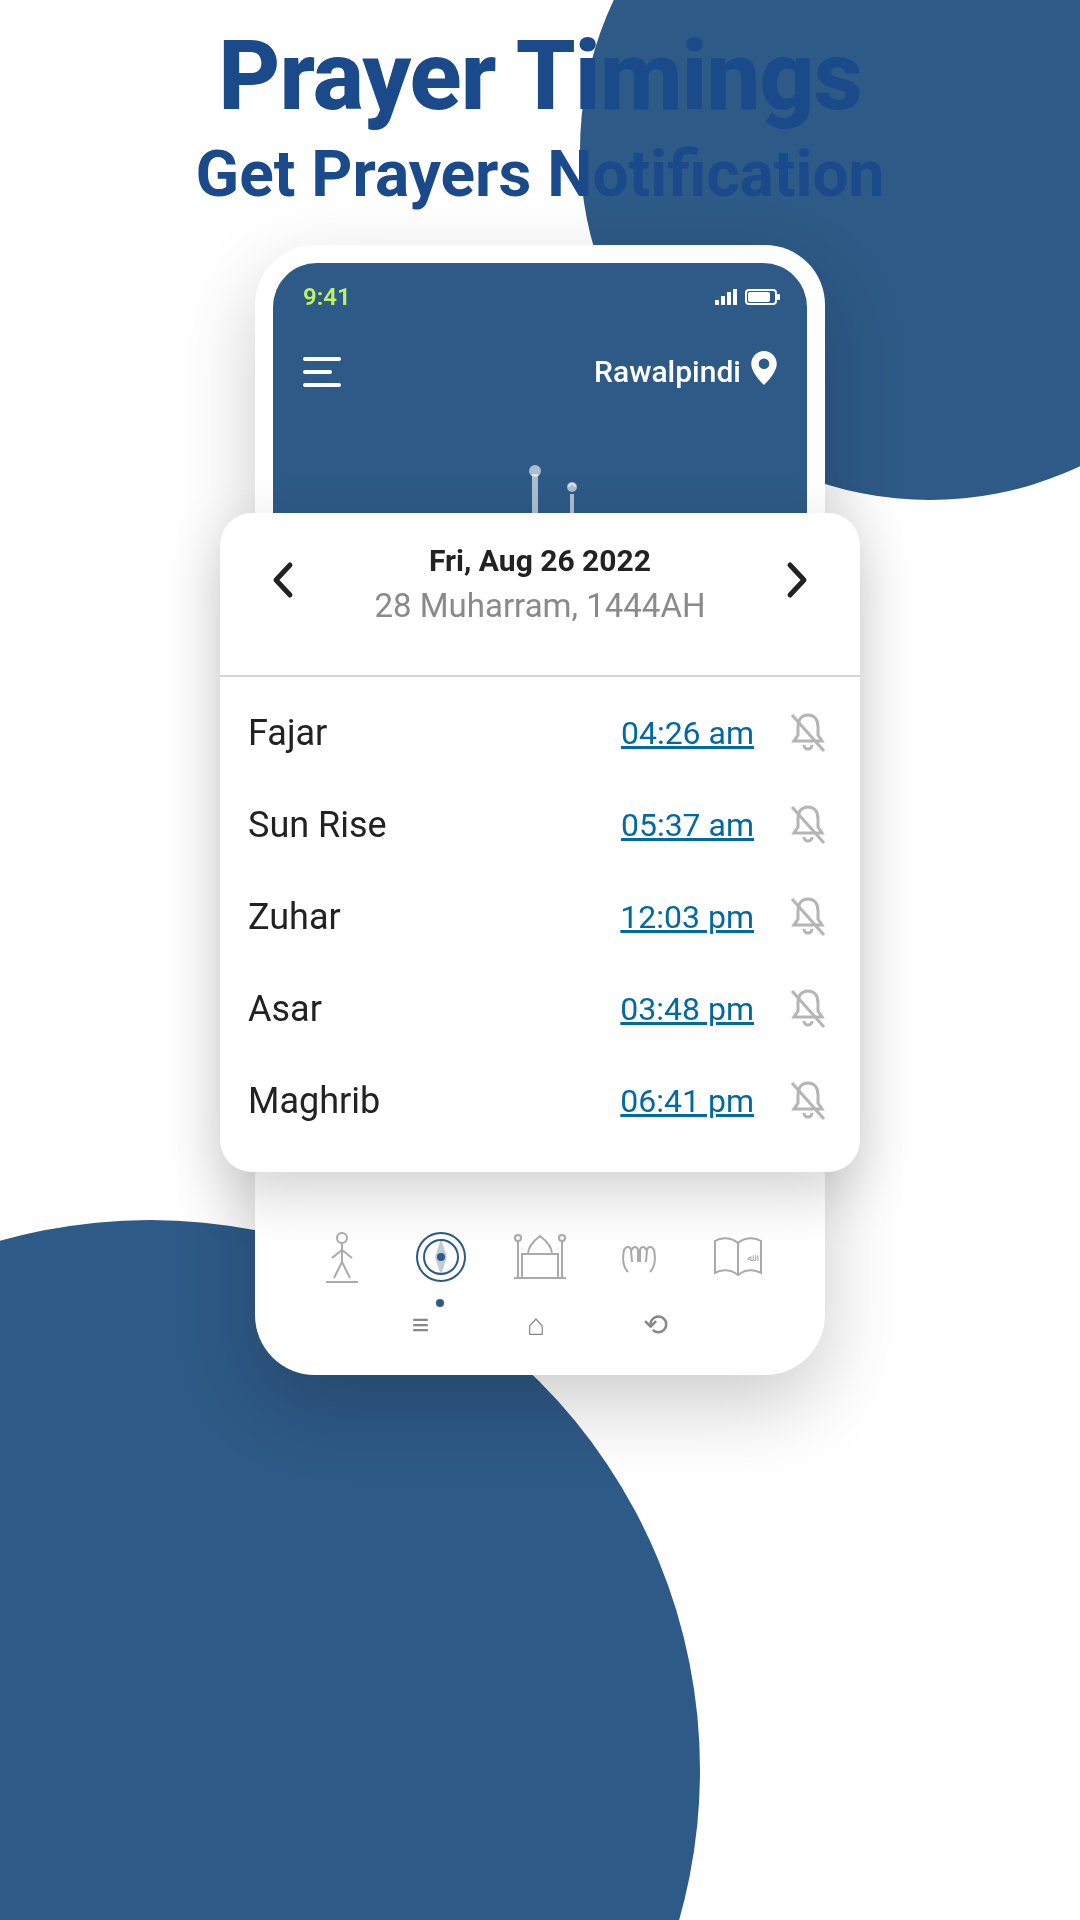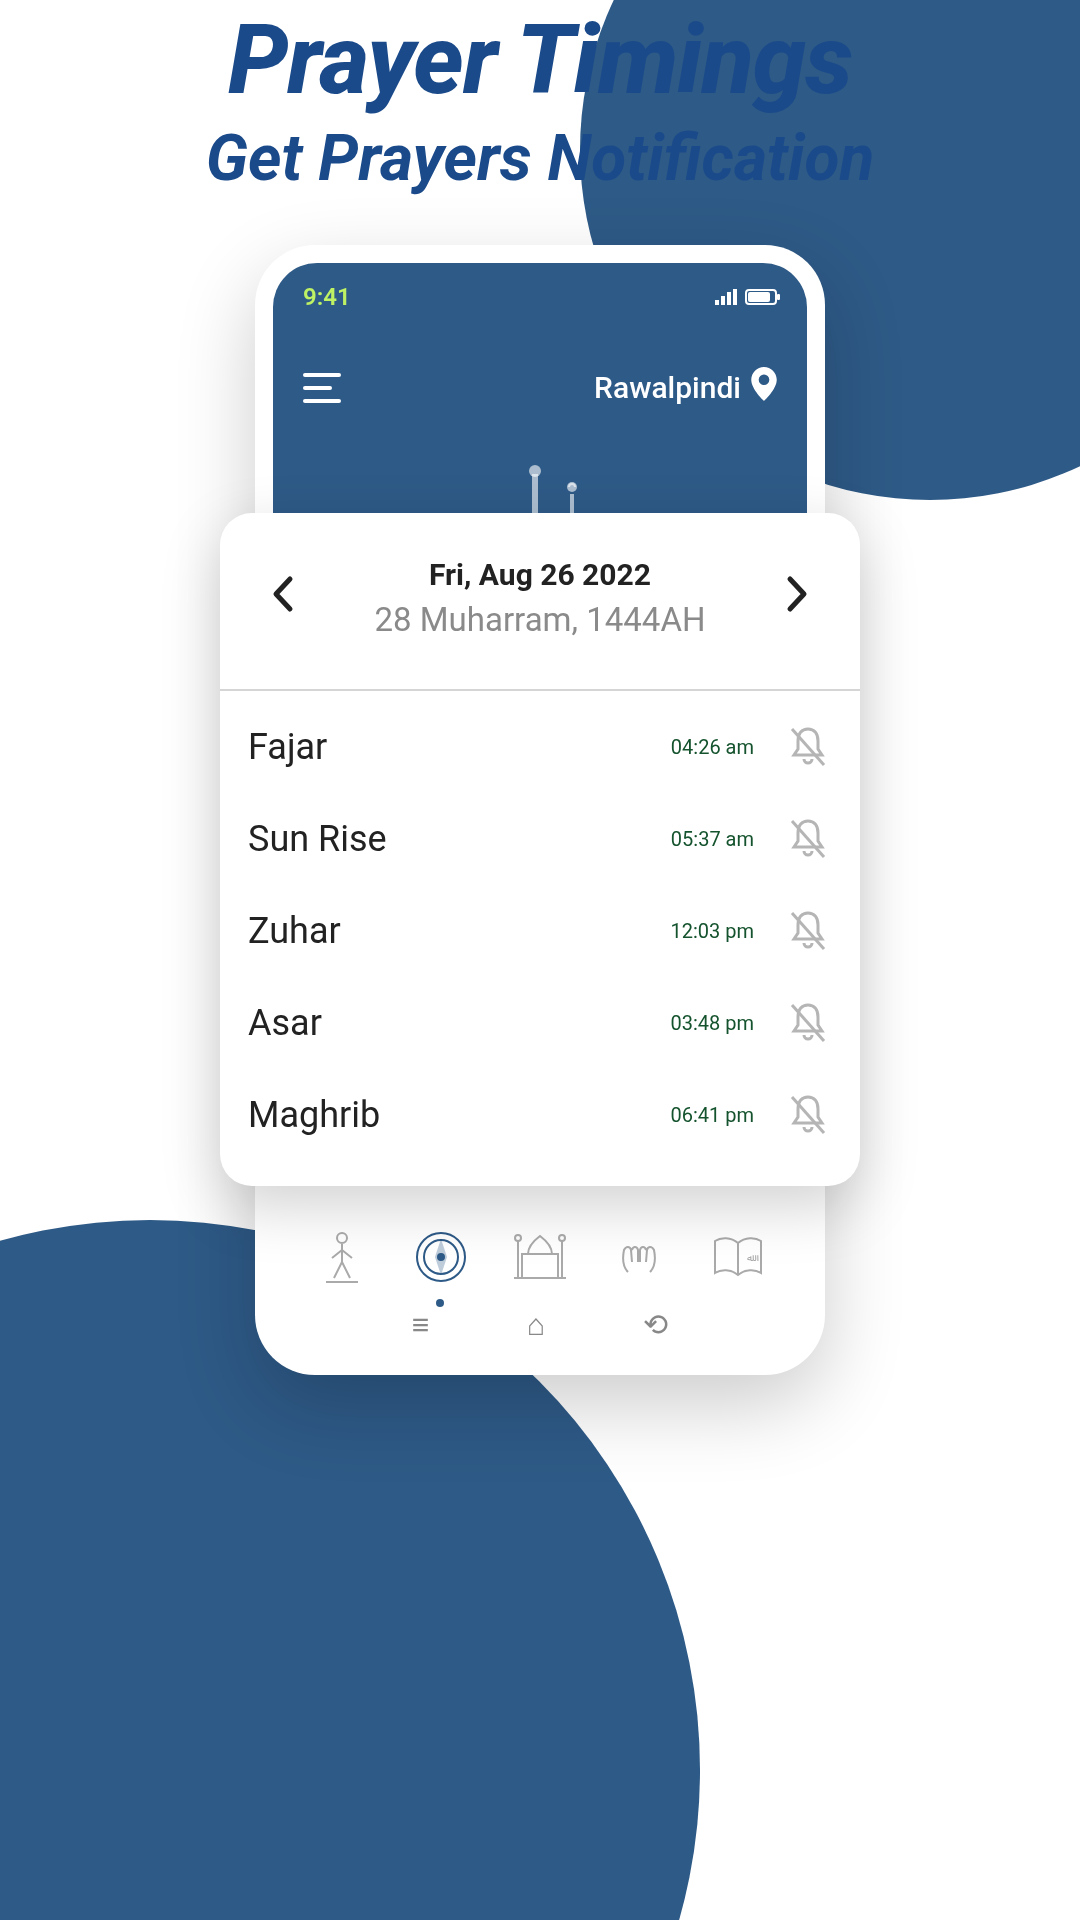--- a/index.html
+++ b/index.html
@@ -28,22 +28,21 @@
   width: 1100px;
   height: 1100px;
   background: #2e5a87;
   border-radius: 50%;
   z-index: 0;
 }
 .heading {
   position: relative;
   z-index: 2;
   text-align: center;
-  padding-top: 4px;
-  font-style: italic;
+  padding-top: 20px;
 }
 .heading h1 {
   color: #1a4a8a;
   font-size: 96px;
   font-weight: 800;
   letter-spacing: -1px;
 }
 .heading h2 {
   color: #1a4a8a;
   font-size: 64px;
@@ -90,21 +89,21 @@
 .signal-icon { display: inline-block; }
 .battery-icon {
   width: 32px; height: 16px; border: 2px solid #fff; border-radius: 4px; position: relative;
 }
 .battery-icon::after { content:''; position:absolute; right:-5px; top:3px; width:3px; height:6px; background:#fff; border-radius:1px; }
 .battery-icon .fill { position:absolute; left:1px; top:1px; bottom:1px; width: 80%; background:#fff; border-radius:2px; }
 .topbar {
   display: flex;
   justify-content: space-between;
   align-items: center;
-  margin-top: 56px;
+  margin-top: 40px;
 }
 .hamburger { width: 38px; display: flex; flex-direction: column; gap: 9px; cursor: pointer; }
 .hamburger span { display:block; height:4px; background:#fff; border-radius:2px; }
 .hamburger span:nth-child(2){ width: 75%; }
 .location { display:flex; align-items:center; gap:10px; color:#fff; font-size: 30px; font-weight:500; }
 .pin-icon svg { width: 26px; height: 34px; }
 .mosque-silhouette {
   position: absolute; bottom: 0; left: 50%; transform: translateX(-50%); color: rgba(255,255,255,.7);
 }
 .card {
@@ -115,35 +114,35 @@
   width: 640px;
   background: #fff;
   border-radius: 32px;
   box-shadow: 0 20px 60px rgba(0,0,0,.18);
   z-index: 3;
 }
 .date-header {
   display: flex;
   align-items: center;
   justify-content: space-between;
-  padding: 44px 50px 40px;
+  padding: 30px 50px 40px;
 }
 .date-center { text-align: center; }
 .date-greg { font-size: 30px; font-weight: 700; color: #222; }
 .date-hijri { font-size: 33px; color: #8a8a8a; margin-top: 8px; }
 .chevron { font-size: 44px; font-weight: 700; color: #222; cursor: pointer; user-select:none; }
 .divider { height: 2px; background: #888; margin: 10px 0 0; opacity: .35; }
 .prayer-list { padding: 10px 23px 25px; }
 .prayer-row {
   display: flex;
   align-items: center;
   padding: 22px 5px;
 }
 .prayer-name { flex: 1; font-size: 36px; color: #222; font-weight: 400; }
-.prayer-time { font-size: 20px; color: #14532d; margin-right: 30px; }
+.prayer-time { font-size: 32px; color: #0369a1; margin-right: 30px; text-decoration: underline; }
 .bell-off { width: 48px; height: 48px; color: #b5b5b5; cursor: pointer; }
 .bottom-nav {
   position: absolute;
   bottom: 70px;
   left: 0; right: 0;
   display: flex;
   justify-content: space-around;
   padding: 0 20px;
 }
 .nav-item { width: 60px; height: 60px; display:flex; align-items:center; justify-content:center; color:#aaa; cursor:pointer; }

